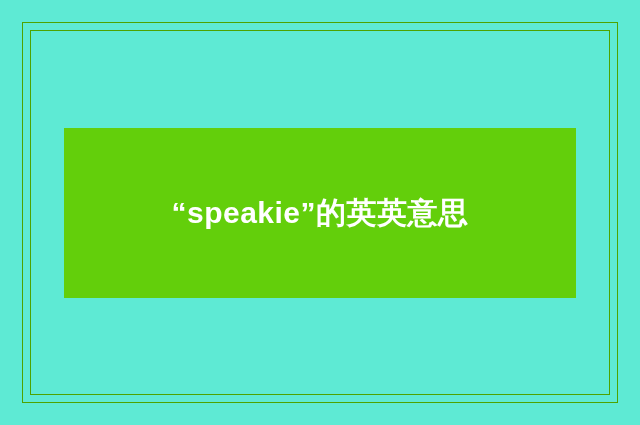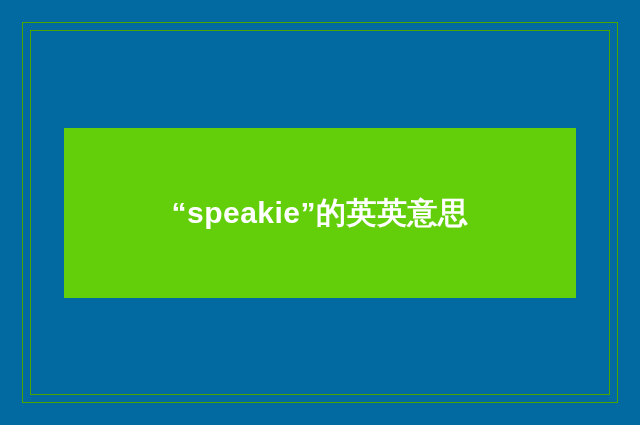--- a/index.html
+++ b/index.html
@@ -10,21 +10,21 @@
     width: 640px;
     height: 425px;
     background: #7af800;
     font-family: "Liberation Sans", sans-serif;
     overflow: hidden;
   }
   #canvas {
     position: relative;
     width: 640px;
     height: 425px;
-    background: #0369a1;
+    background: #5eead4;
     box-sizing: border-box;
   }
   
   #outer-frame {
     position: absolute;
     left: 22px;
     top: 22px;
     width: 596px;
     height: 381px;
     border: 1px solid #4fa300;

